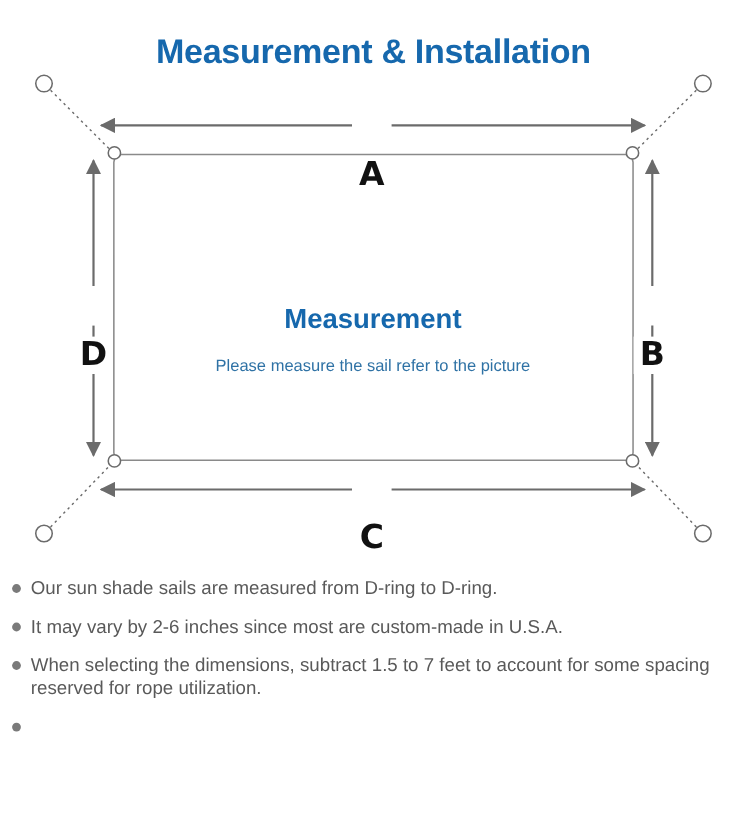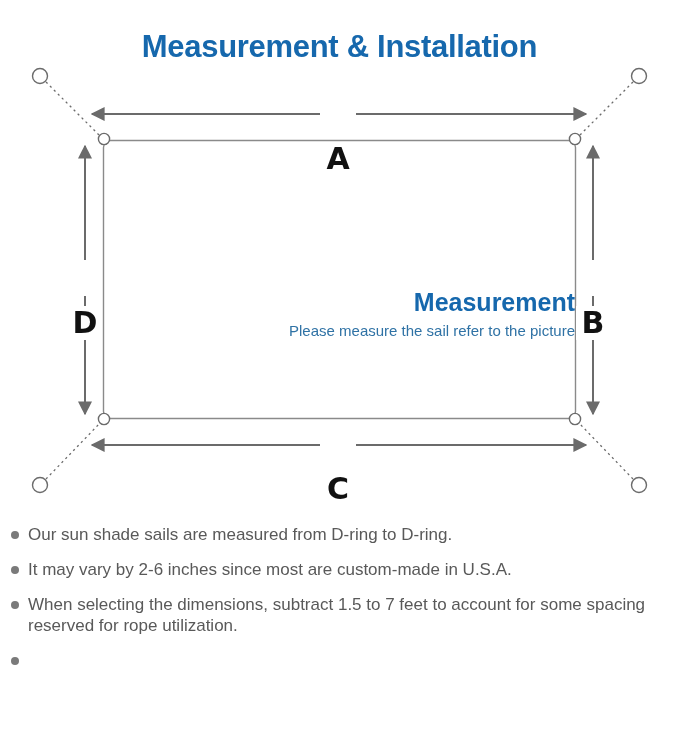--- a/index.html
+++ b/index.html
@@ -54,35 +54,35 @@
   }
   #letter-a { left: 320px; top: 94px;  width: 36px; }
   #letter-c { left: 320px; top: 424px; width: 36px; }
   #letter-d { left: 68px;  top: 258px; width: 34px; }
   #letter-b { left: 576px; top: 258px; width: 34px; }
 
   
   #center-block {
     position: absolute;
     left: 103px;
-    top: 238px;
+    top: 226px;
     width: 472px;
-    text-align: right;
+    text-align: center;
   }
   #center-title {
     font-size: 25px;
     font-weight: bold;
     color: #1668ad;
     line-height: 32px;
   }
   #center-subtitle {
     font-size: 15px;
     color: #2f72a5;
     line-height: 22px;
-    margin-top: 2px;
+    margin-top: 16px;
   }
 
   
   #notes {
     position: absolute;
     left: 0px;
     top: 524px;
     width: 679px;
   }
   .note-item {

